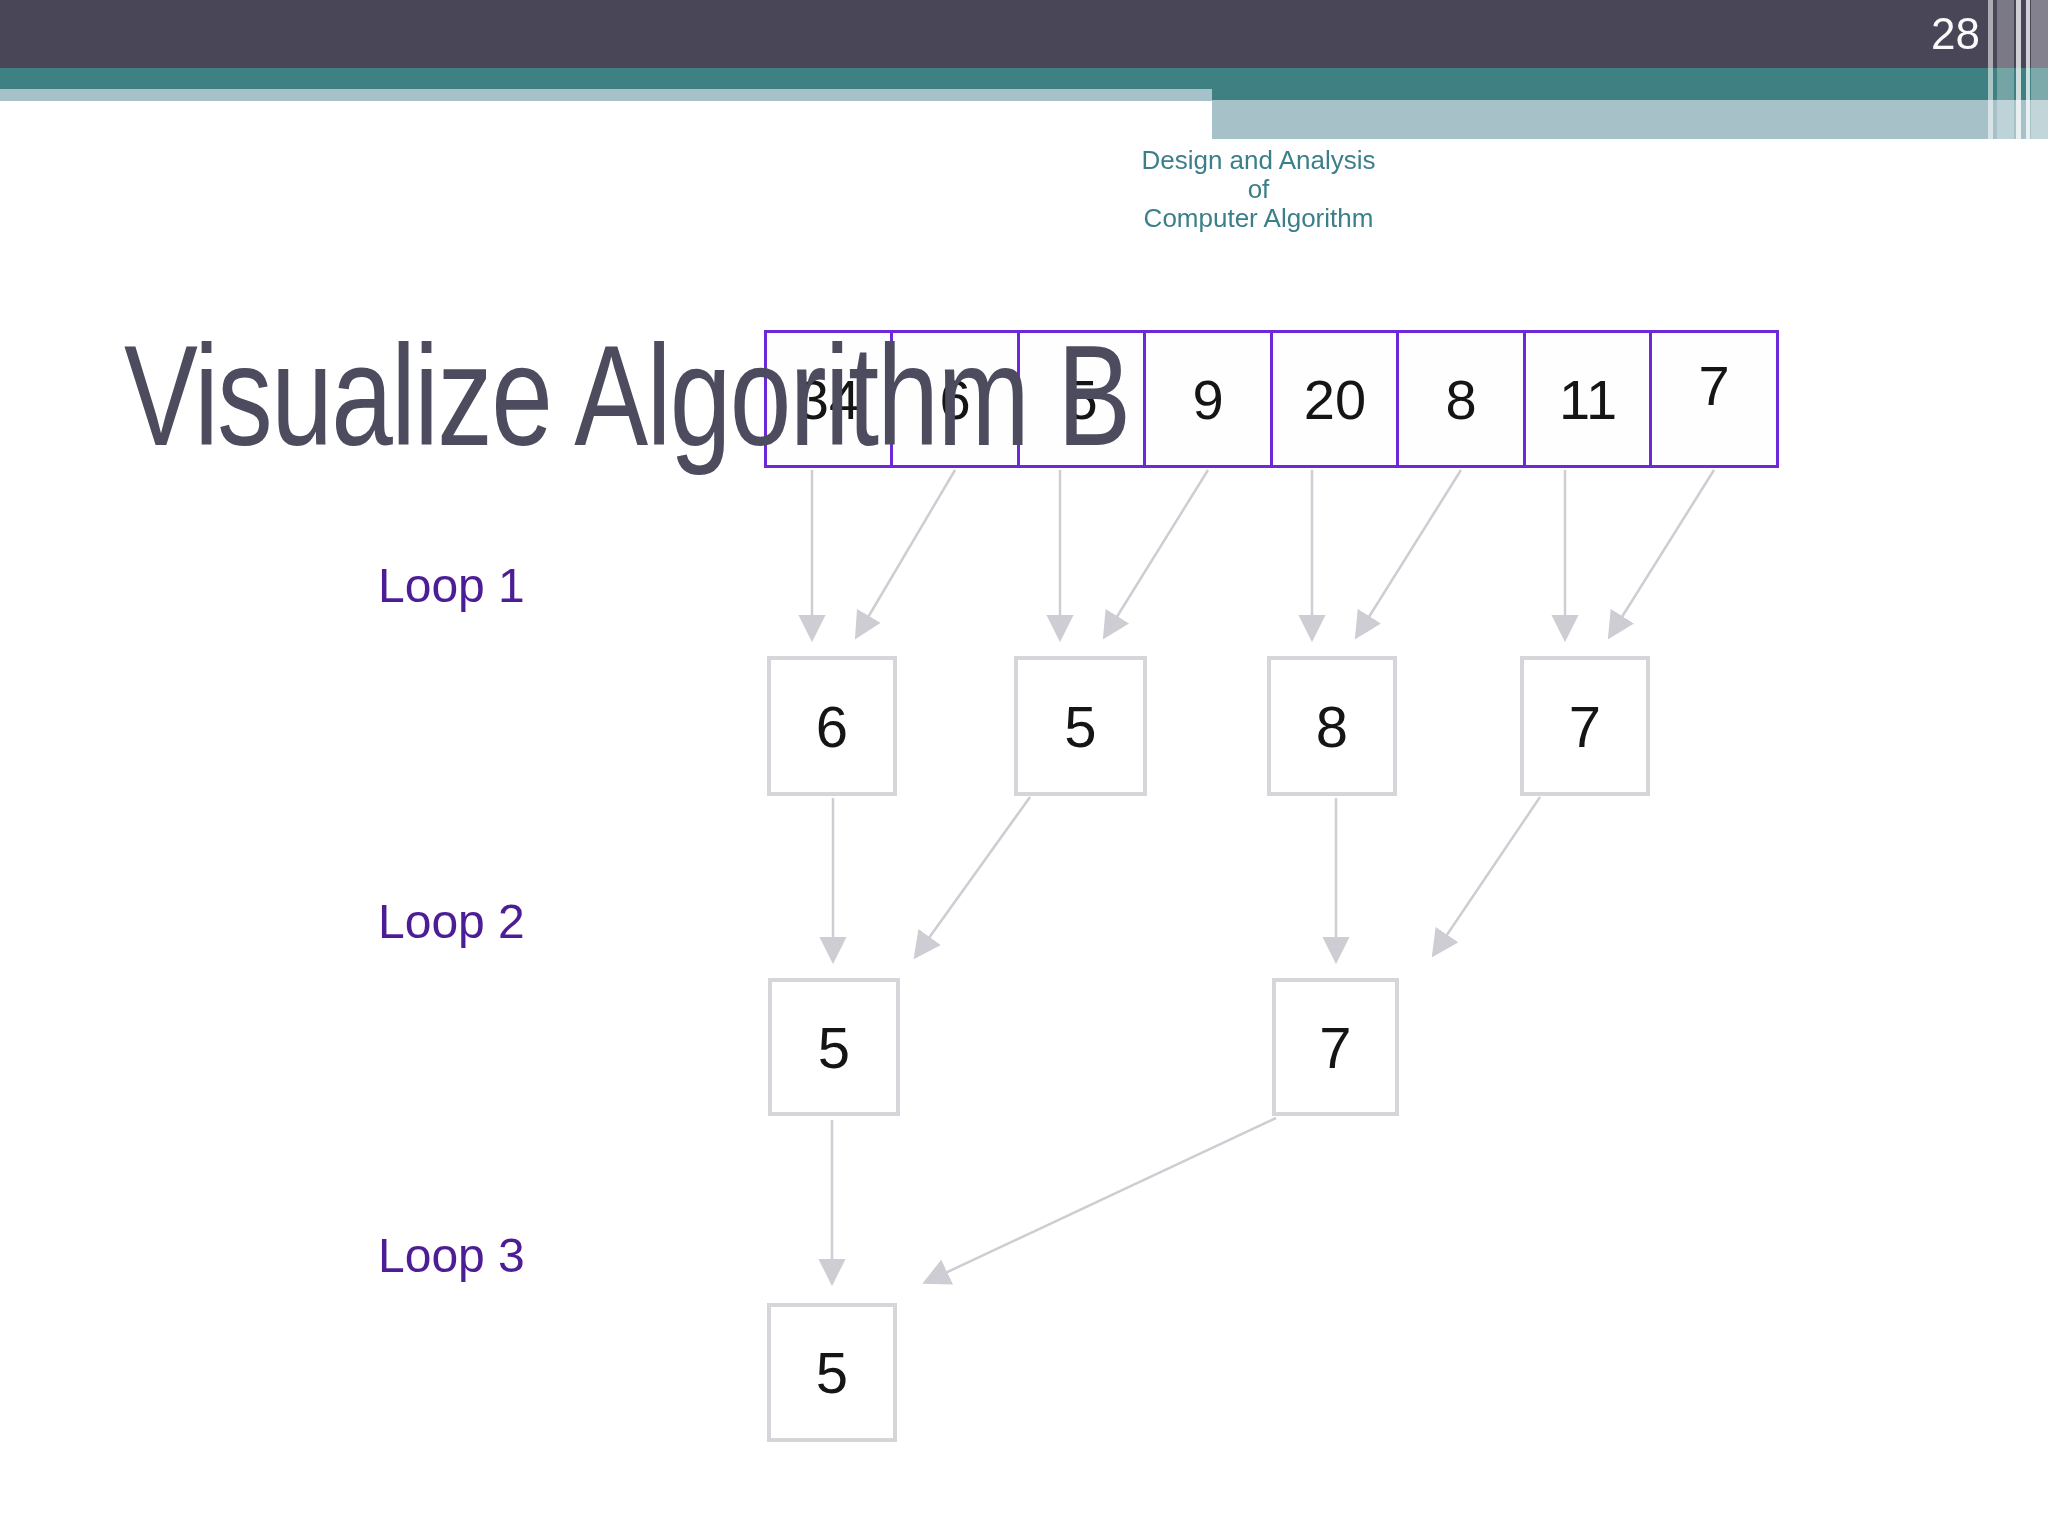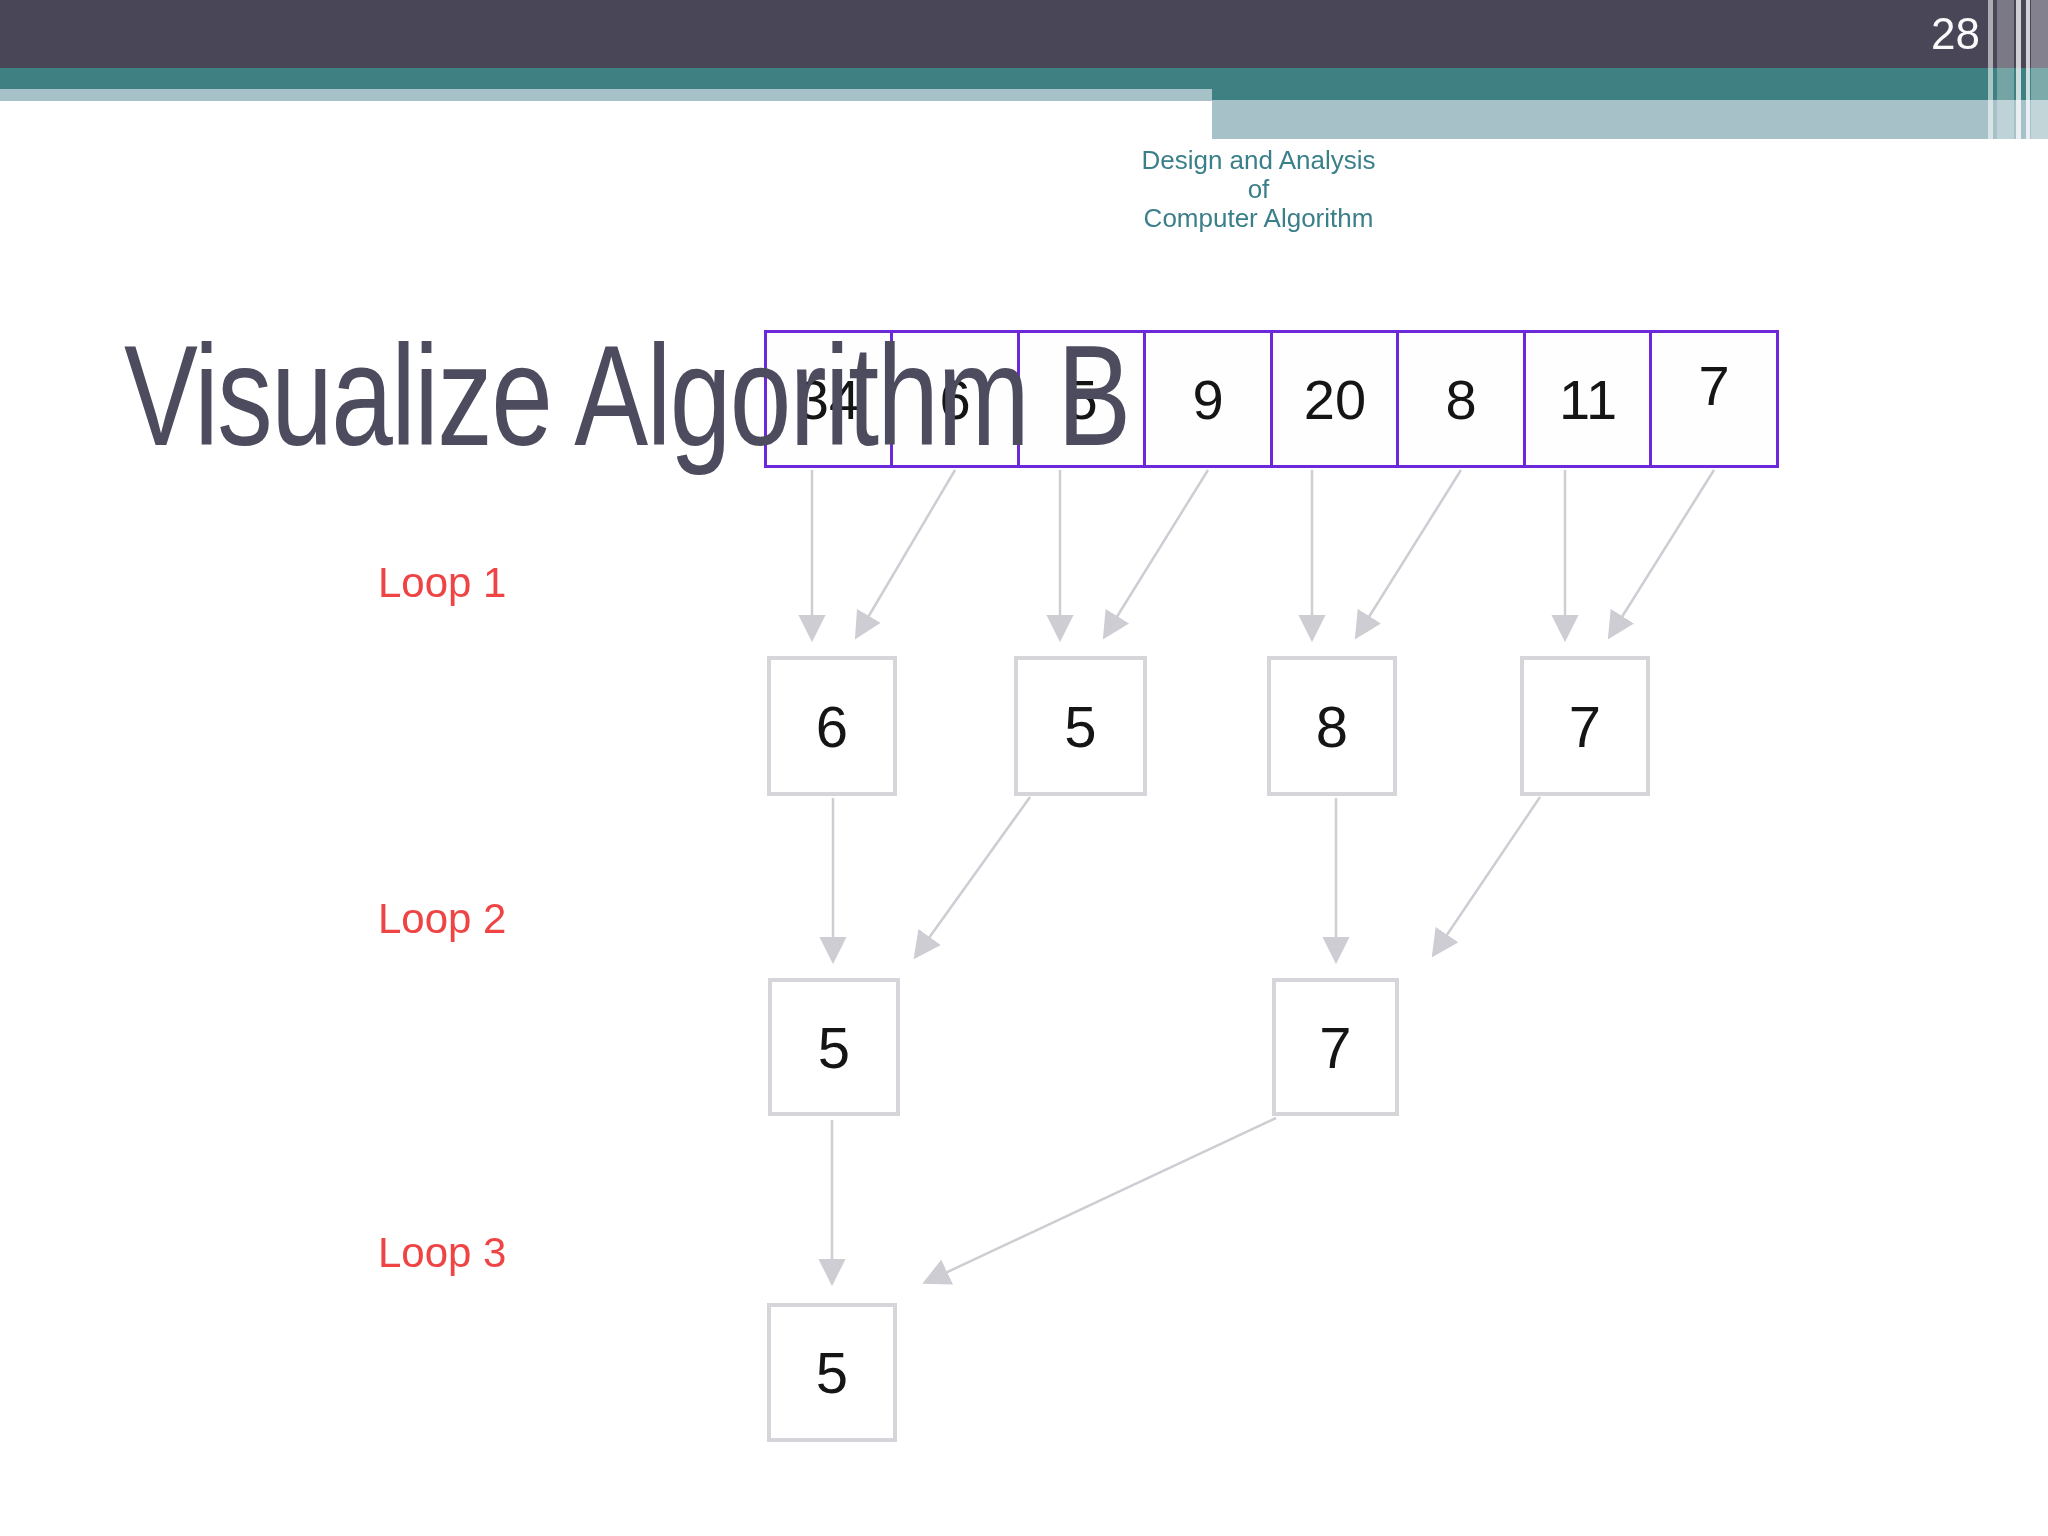--- a/index.html
+++ b/index.html
@@ -38,21 +38,21 @@
     background:#fefefe;border:3px solid #6d28d9;display:flex;align-items:center;
     justify-content:center;font-size:56px;color:#151515;z-index:2;
   }
   .acell.raised span{transform:translateY(-14px);display:inline-block;}
   
   .lbox{
     position:absolute;box-sizing:border-box;background:#fff;border:4px solid #d6d6da;
     display:flex;align-items:center;justify-content:center;font-size:58px;color:#151515;z-index:2;
   }
   .loop-label{
-    position:absolute;left:378px;color:#ef4444;font-size:42px;line-height:1;z-index:2;text-align:center;
+    position:absolute;left:378px;color:#4c1d95;font-size:48px;line-height:1;z-index:2;text-align:center;
   }
   .arrows{position:absolute;left:0;top:0;z-index:1;}
 </style>
 </head>
 <body>
 
 <div class="slide">
 
   <div class="bar-dark"></div>
   <div class="bar-teal"></div>

